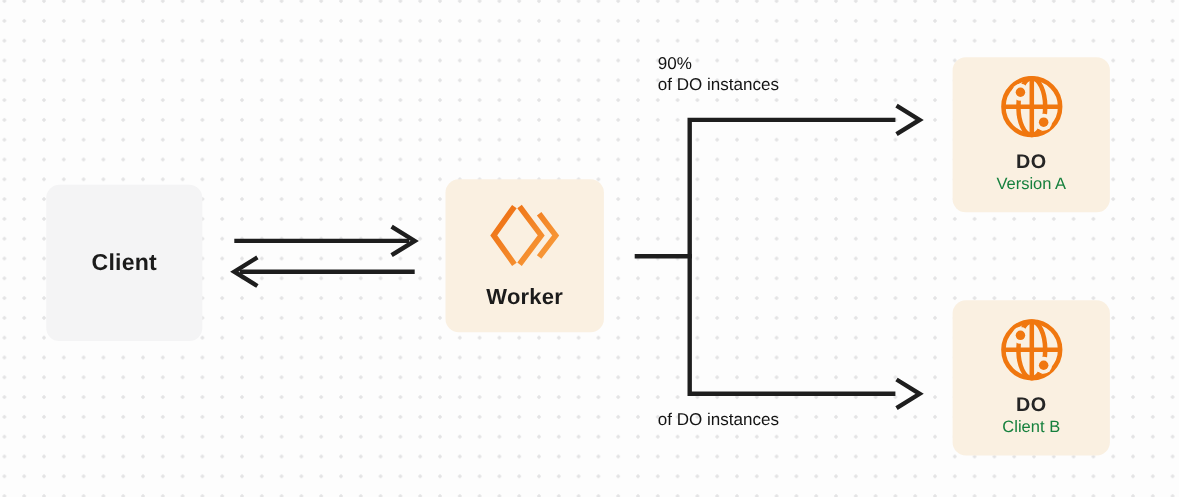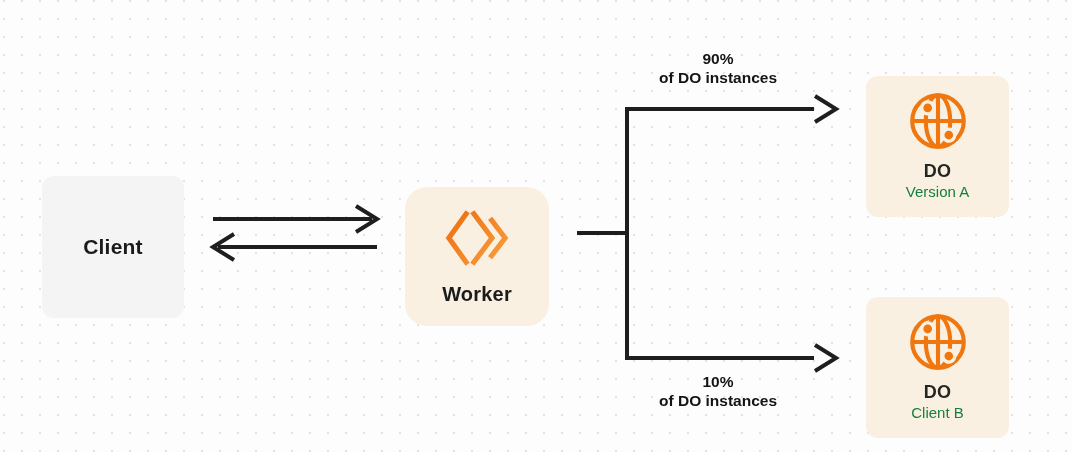--- a/index.html
+++ b/index.html
@@ -24,30 +24,28 @@
     width: 1072px; height: 452px;
   }
   .node {
     position: absolute;
     border-radius: 12px;
     display: flex;
     flex-direction: column;
     align-items: center;
     justify-content: center;
     box-sizing: border-box;
-    margin-top: 24px;
   }
   .node.client {
-    left: 42px; top: 152px; width: 142px; height: 142px;
+    left: 42px; top: 168px; width: 142px; height: 142px;
     background: #F4F4F5;
   }
   .node.worker {
     left: 405px; top: 163px; width: 144px; height: 139px;
     background: #FAF0E1;
-    border-radius: 22px;
   }
   .node.do-a { left: 866px; top: 52px; }
   .node.do-b { left: 866px; top: 273px; }
   .node.do {
     width: 143px; height: 141px;
     background: #FAF0E1;
   }
   .client-label {
     font-size: 21px;
     font-weight: 700;
@@ -71,23 +69,23 @@
   }
   .do-sub {
     font-size: 15px;
     font-weight: 400;
     color: #15803d;
     line-height: 1.35;
   }
   .branch-label {
     position: absolute;
     width: 240px;
-    text-align: center;
+    text-align: left;
     font-size: 15.5px;
-    font-weight: 700;
+    font-weight: 400;
     color: #141414;
     line-height: 19px;
   }
   .branch-label.top { left: 598px; top: 49px; }
   .branch-label.bottom { left: 598px; top: 372px; }
   .icon-svg { display: block; }
 </style>
 </head>
 <body>
 
@@ -160,17 +158,16 @@
     <span class="do-title">DO</span>
     <span class="do-sub">Client B</span>
   </div>
 
   <div class="branch-label top">
     <div>90%</div>
     <div>of DO instances</div>
   </div>
 
   <div class="branch-label bottom">
-    <div>10%</div>
     <div>of DO instances</div>
   </div>
 
 </div>
 
 </body></html>

